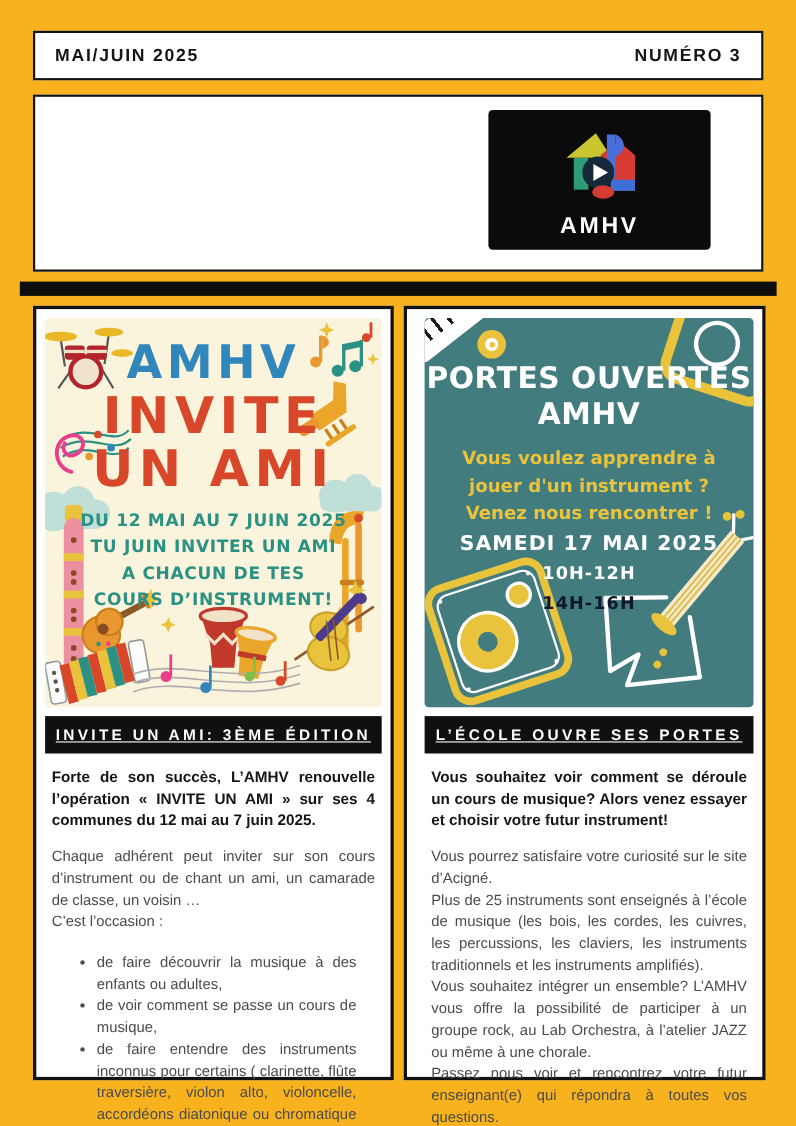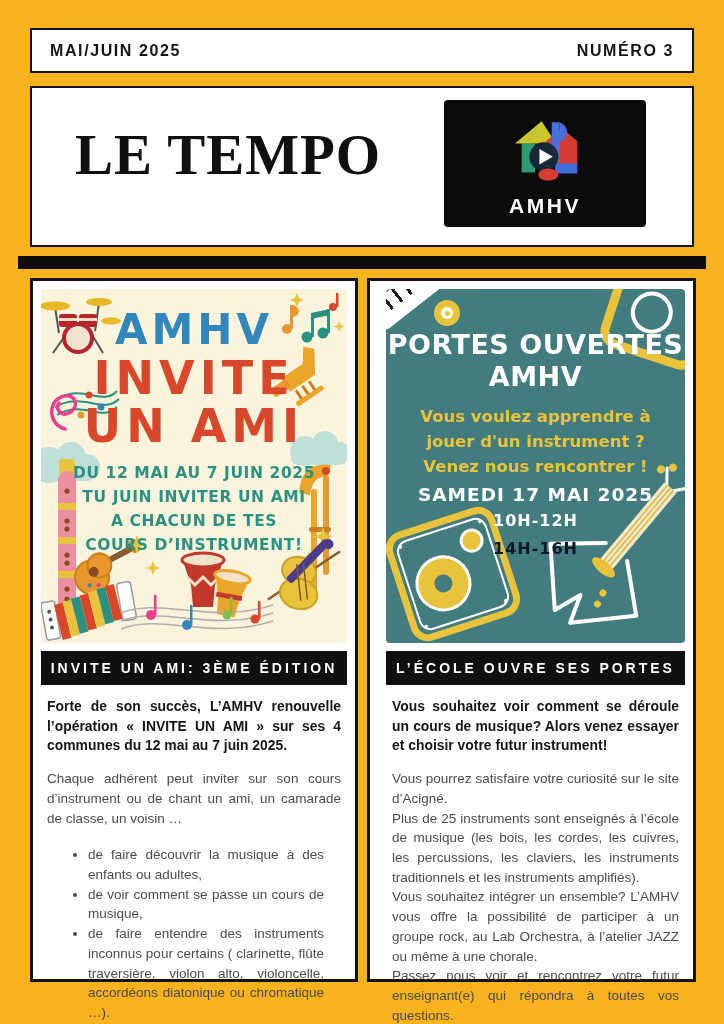--- a/index.html
+++ b/index.html
@@ -92,21 +92,21 @@
   .speaker .woof .hole{width:18px;height:18px;border-radius:50%;background:#427C7F;}
   .speaker .tweet{position:absolute;right:10px;top:12px;width:18px;height:18px;border-radius:50%;
     border:3px solid #fff;background:#E9C33C;}
   .screw{position:absolute;width:4px;height:4px;border-radius:50%;background:#fff;}
   .guitar-v{position:absolute;right:-14px;top:160px;z-index:1;}
 
   
   .section-banner{
     margin:8px 0 0 0;height:34px;background:#101010;color:#fff;
     display:flex;align-items:center;justify-content:center;
-    font-size:14px;font-weight:600;letter-spacing:3px;
+    font-size:14px;font-weight:600;letter-spacing:3px;text-decoration:underline;
   }
   .lead{
     margin:12px 6px 0 6px;font-size:13.9px;font-weight:700;color:#161616;
     line-height:1.42;text-align:justify;
   }
   .bodytext{
     margin:13px 6px 0 6px;font-size:13.5px;color:#4b4b4b;line-height:1.46;text-align:justify;
   }
   .bodytext p{margin:0;}
   .bodytext ul{margin:17px;padding-left:24px;}
@@ -114,21 +114,20 @@
 </style>
 </head>
 <body>
 
 <div class="header-bar">
   <span>MAI/JUIN 2025</span>
   <span>NUMÉRO 3</span>
 </div>
 
 <div class="masthead">
-  <div class="masthead-title">LE TEMPO</div>
   <div class="logo-box">
     <svg class="logo-art" width="78" height="82" viewBox="0 0 70 62">
       <rect x="14" y="26" width="12" height="26" fill="#2E9B72"></rect>
       <polygon points="8,26 32,6 45,26" fill="#C9C62F"></polygon>
       <polygon points="36,24 50,12 64,24 64,46 36,46" fill="#D63B33"></polygon>
       <rect x="44" y="44" width="20" height="9" fill="#3F6FD8"></rect>
       <rect x="41" y="7" width="7" height="36" fill="#4A6FD8"></rect>
       <path d="M48,7 C58,11 56,22 48,25 Z" fill="#4A6FD8"></path>
       <circle cx="34" cy="38" r="13" fill="#15293B"></circle>
       <polygon points="30,31 42,38 30,45" fill="#ffffff"></polygon>
@@ -313,20 +312,21 @@
         <div>COURS D’INSTRUMENT!</div>
       </div>
   </div>
 
   <div class="section-banner">INVITE UN AMI: 3ÈME ÉDITION</div>
 
   <div class="lead">Forte de son succès, L’AMHV renouvelle l’opération « INVITE UN AMI » sur ses 4 communes du 12 mai au 7 juin 2025.</div>
 
   <div class="bodytext">
     <p>Chaque adhérent peut inviter sur son cours d’instrument ou de chant un ami, un camarade de classe, un voisin …</p>
+    <p>C’est l’occasion :</p>
     <ul>
         <li>de faire découvrir la musique à des enfants ou adultes,</li>
         <li>de voir comment se passe un cours de musique,</li>
         <li>de faire entendre des instruments inconnus pour certains ( clarinette, flûte traversière, violon alto, violoncelle, accordéons diatonique ou chromatique …).</li>
       </ul>
   </div>
 </div>
 
 <div class="card card-right">
   <div class="poster poster-right">

